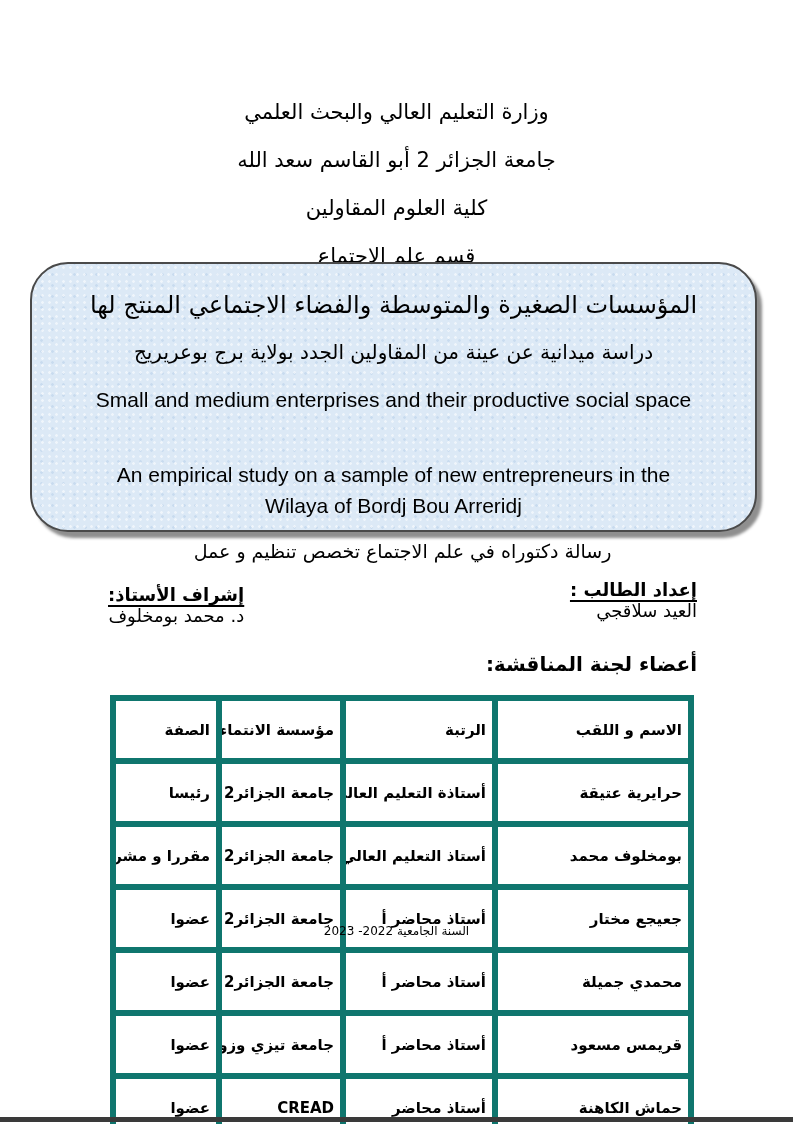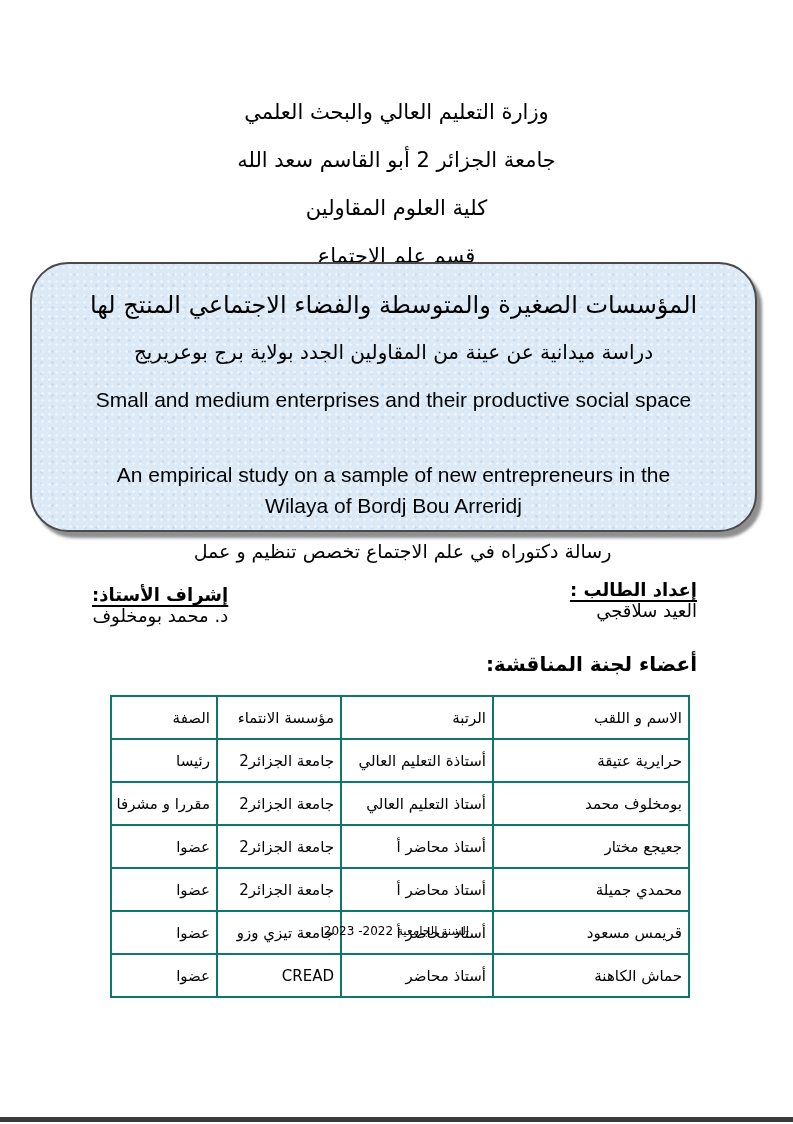--- a/index.html
+++ b/index.html
@@ -73,21 +73,21 @@
     font-size: 19px;
     padding-left: 12px;
   }
 
   
   .student-block {
     position: absolute; top: 579px; right: 96px;
     direction: rtl; text-align: right;
   }
   .supervisor-block {
-    position: absolute; top: 584px; left: 92px;
+    position: absolute; top: 584px; left: 108px;
     direction: rtl; text-align: right;
   }
   .person-label {
     display: block;
     font-size: 18px; font-weight: bold;
     text-decoration: underline;
     text-decoration-thickness: 2px;
     text-underline-offset: 4px;
   }
   .person-name {
@@ -102,25 +102,25 @@
     font-size: 20px; font-weight: bold;
   }
   .committee-table {
     position: absolute; top: 695px; left: 110px;
     width: 578px;
     direction: rtl;
     border-collapse: collapse;
     table-layout: fixed;
   }
   .committee-table th, .committee-table td {
-    border: 2px solid #0f766e;
+    border: 6px solid #0f766e;
     height: 25px;
-    padding: 8px 6px;
+    padding: 16px 6px;
     font-size: 15px;
-    font-weight: normal;
+    font-weight: bold;
     text-align: right;
     white-space: nowrap;
     overflow: hidden;
   }
   .committee-table .latin { text-align: right; margin-top: 40px; }
   col.c-name { width: 196px; }
   col.c-rank { width: 152px; }
   col.c-inst { width: 124px; }
   col.c-role { width: 106px; }
 

